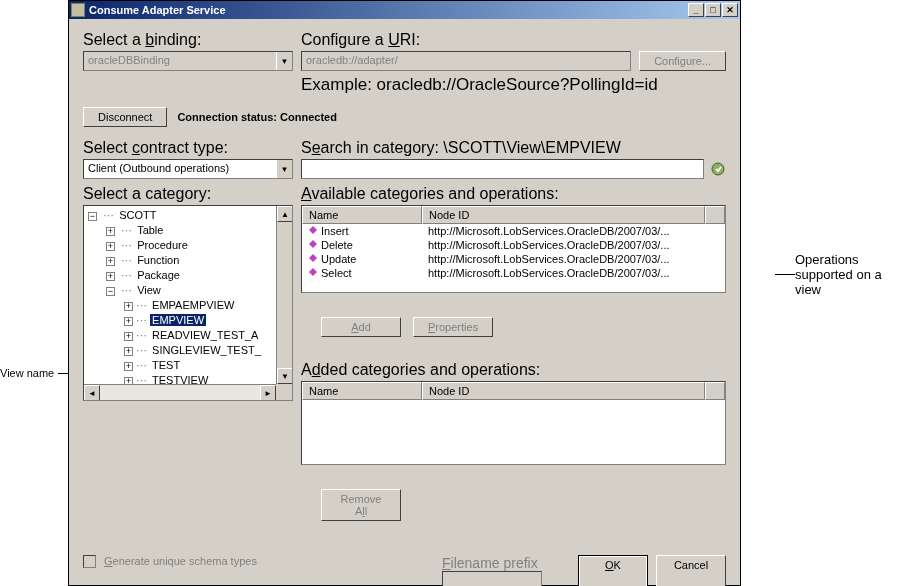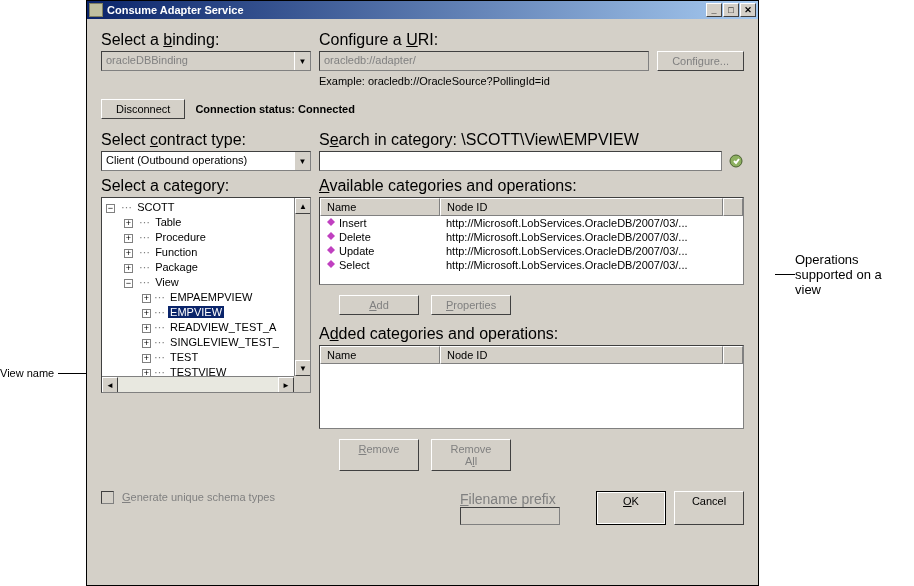--- a/index.html
+++ b/index.html
@@ -26,21 +26,21 @@
   left: 775px;
   top: 252px;
   display: flex;
   align-items: center;
 }
 .annotation-right .line { width: 20px; height: 1px; background: #000; }
 .annotation-right .text { font-size: 13px; color: #000; }
 
 .window {
   position: absolute;
-  left: 86px;
+  left: 68px;
   top: 0;
   width: 673px;
   height: 586px;
   border: 1px solid #000;
   background: #d4d0c8;
 }
 .titlebar {
   background: linear-gradient(to right, #0a246a, #a6caf0);
   height: 18px;
   display: flex;
@@ -107,21 +107,21 @@
   border: 1px solid #fff;
   border-right-color: #404040;
   border-bottom-color: #404040;
   padding: 3px 14px;
   font-size: 11px;
   cursor: pointer;
 }
 .button.disabled { color: #808080; }
 .button.default { border: 1px solid #000; outline: 1px solid #fff; outline-offset: -2px; }
 
-.example-text { font-size: 11px; margin-top: 4px; color: #000; }
+.example-text { font-size: 17px; margin-top: 4px; color: #000; }
 .status-row { display: flex; align-items: center; gap: 10px; margin: 12px 0; }
 .status-label { font-size: 11px; }
 
 .tree-panel {
   background: #fff;
   border: 1px solid #808080;
   border-top-color: #404040;
   border-left-color: #404040;
   height: 196px;
   overflow: hidden;
@@ -152,21 +152,21 @@
   border-bottom-color: #808080;
   padding: 2px 6px;
   font-size: 11px;
 }
 .listview-body { font-size: 11px; }
 .listview-row { display: flex; padding: 0; }
 .listview-row .cell { padding: 1px 6px; white-space: nowrap; overflow: hidden; }
 .op-icon { display: inline-block; width: 10px; height: 10px; margin-right: 3px; }
 .op-icon svg { width: 10px; height: 10px; }
 
-.button-row { display: flex; gap: 12px; margin: 10px 0; padding-left: 20px; }
+.button-row { display: flex; gap: 12px; margin: 24px 0; padding-left: 20px; }
 
 .search-row { display: flex; align-items: center; gap: 6px; }
 .search-icon { width: 16px; height: 16px; }
 
 .bottom-row { display: flex; gap: 8px; margin-top: 10px; }
 .checkbox { width: 13px; height: 13px; border: 1px solid #808080; background: #d4d0c8; border-top-color: #404040; border-left-color: #404040; }
 .filename-group { display: flex; flex-direction: column; align-items: flex-start; }
 .filename-input { width: 100px; background: #d4d0c8; border: 1px solid #808080; border-top-color: #404040; border-left-color: #404040; height: 18px; }
 </style>
 </head>
@@ -360,21 +360,20 @@
         <div class="listview" style="height:84px;">
           <div class="listview-header">
             <div class="col" style="width:120px;">Name</div>
             <div class="col" style="flex:1;">Node ID</div>
             <div class="col" style="width:20px;"></div>
           </div>
           <div class="listview-body"></div>
         </div>
 
         <div class="button-row">
-          <div class="button disabled" style="width:80px;text-align:center;"><span class="underline">R</span>emove</div>
           <div class="button disabled" style="width:80px;text-align:center;">Remove A<span class="underline">l</span>l</div>
         </div>
       </div>
     </div>
 
     <div class="bottom-row">
       <span class="checkbox"></span>
       <span style="color:#808080;">
         <span class="underline">G</span>enerate unique schema types
       </span>

